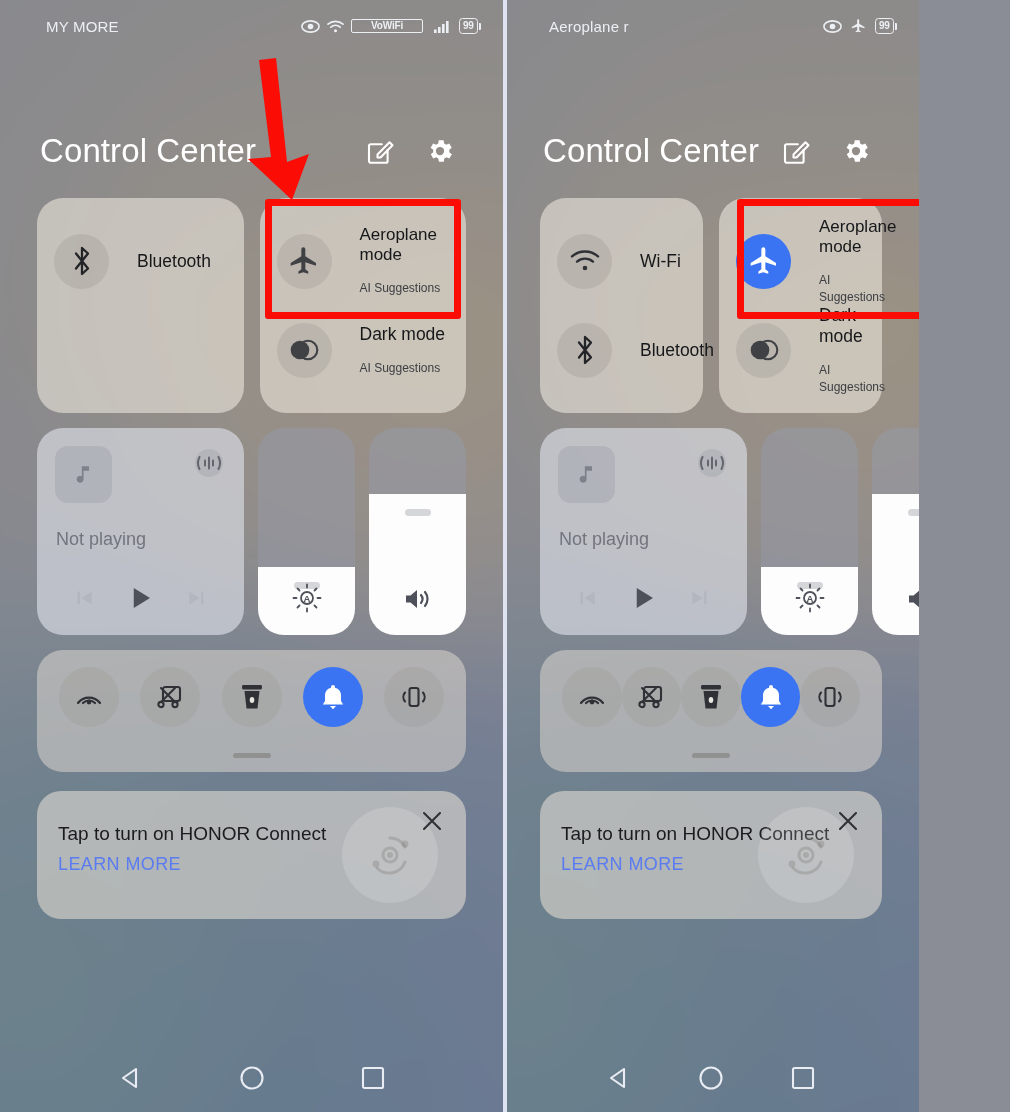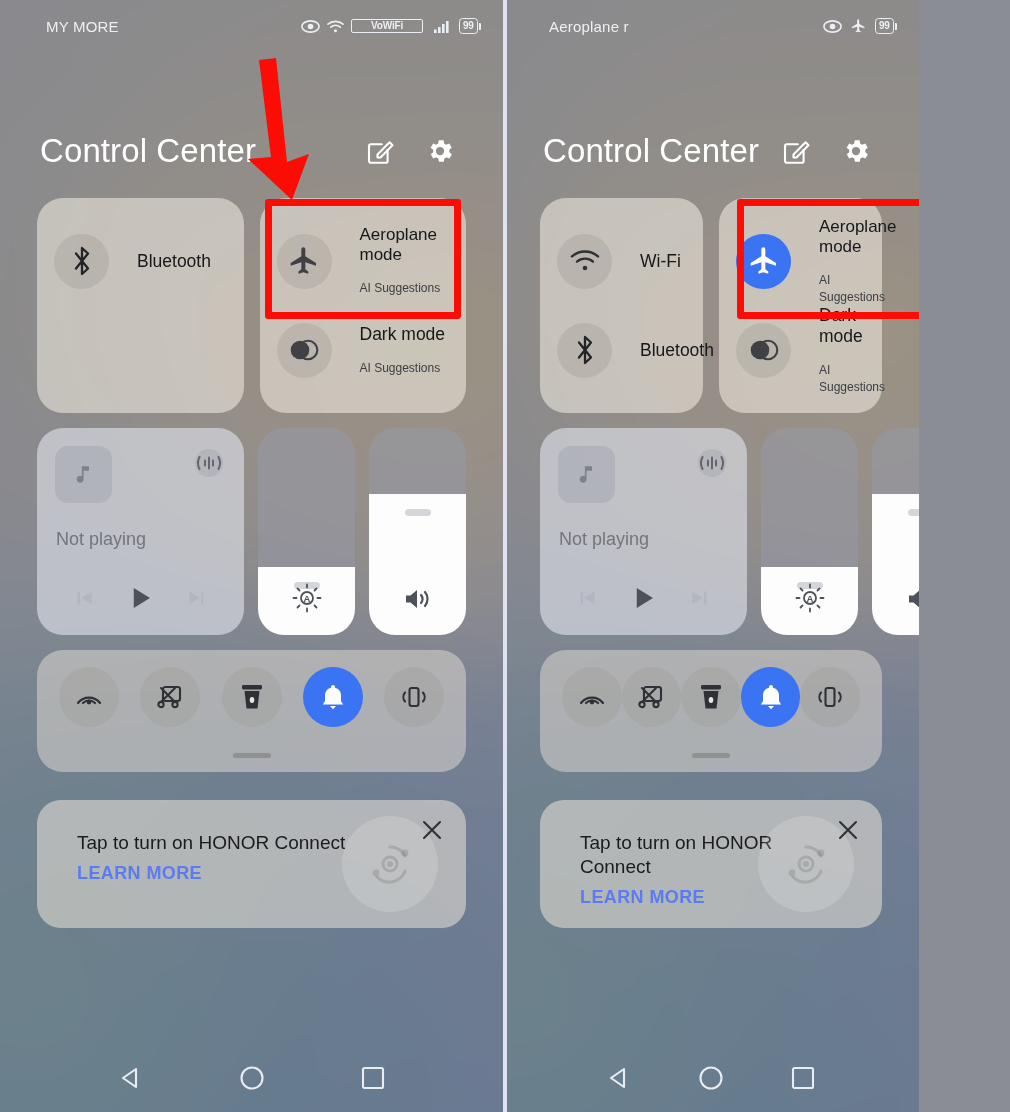--- a/index.html
+++ b/index.html
@@ -182,30 +182,30 @@
   }
   .qa.on { background: #3b74f2; }
   .qa svg { display: block; }
   .handle {
     position: absolute; bottom: 14px; left: 50%; transform: translateX(-50%);
     width: 38px; height: 5px; border-radius: 3px; background: rgba(110,108,104,.45);
   }
 
   
   .banner {
-    margin-top: 28px;
+    margin-top: 19px;
     background: rgba(221,217,209,.62);
     border-radius: 24px;
     height: 128px;
     position: relative;
-    padding: 31px 40px;
+    padding: 31px 21px;
     overflow: hidden;
   }
   .banner-title { font-size: 19px; color: #1b1c1e; line-height: 24px; }
-  .banner-link { font-size: 18px; color: #5b7cf0; letter-spacing: .4px; margin-top: 8px; font-weight: bold; }
+  .banner-link { font-size: 18px; color: #5b7cf0; letter-spacing: .4px; margin-top: 8px; }
   .banner-close { position: absolute; top: 18px; right: 22px; }
   .banner-art {
     position: absolute; right: 28px; top: 50%; transform: translateY(-50%);
     width: 96px; height: 96px; border-radius: 50%;
     background: rgba(255,255,255,.16);
     display: flex; align-items: center; justify-content: center;
   }
 
   
   .navbar {

